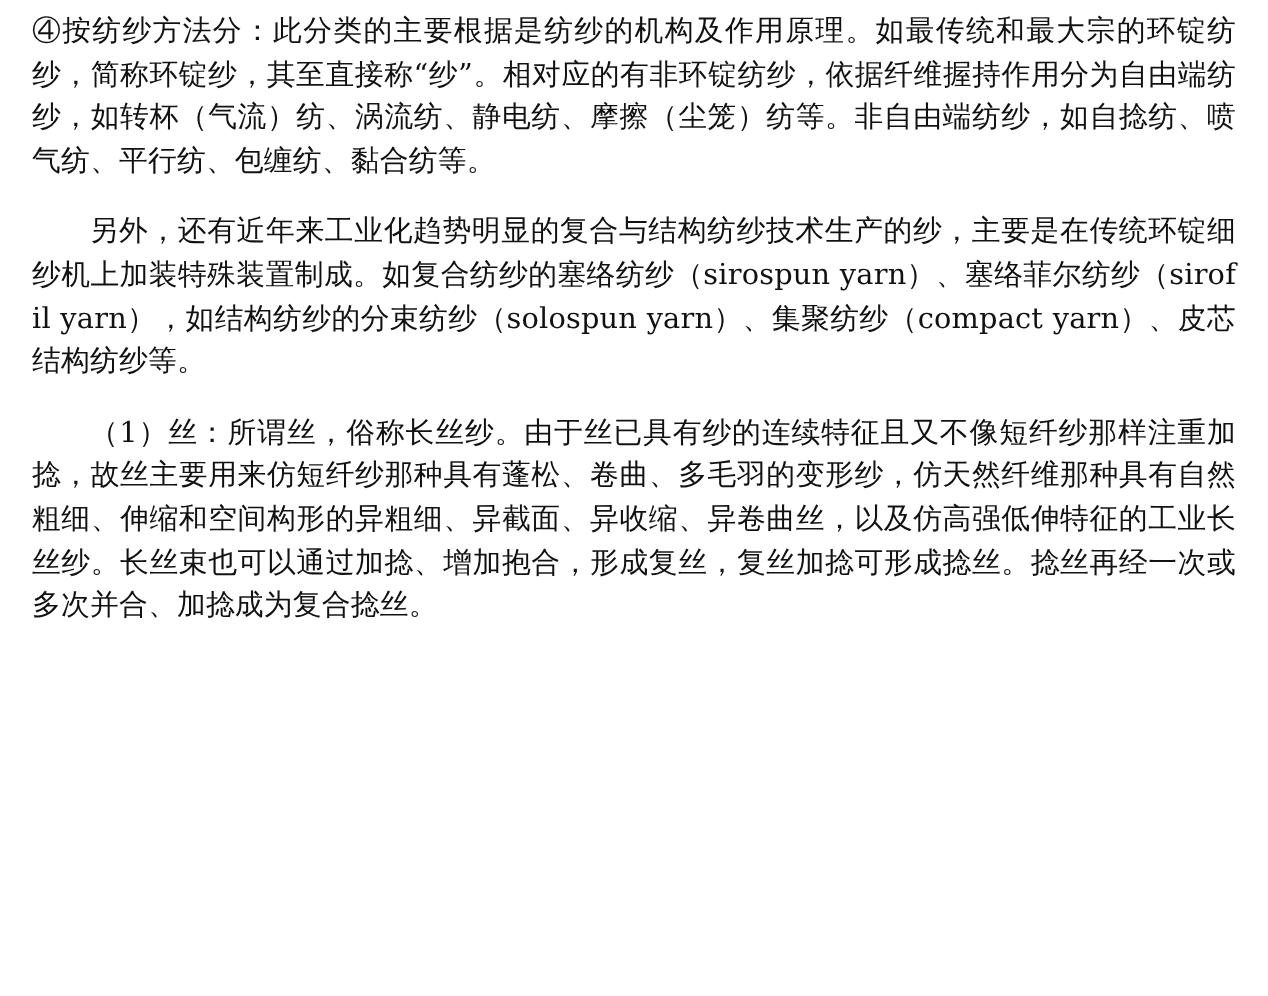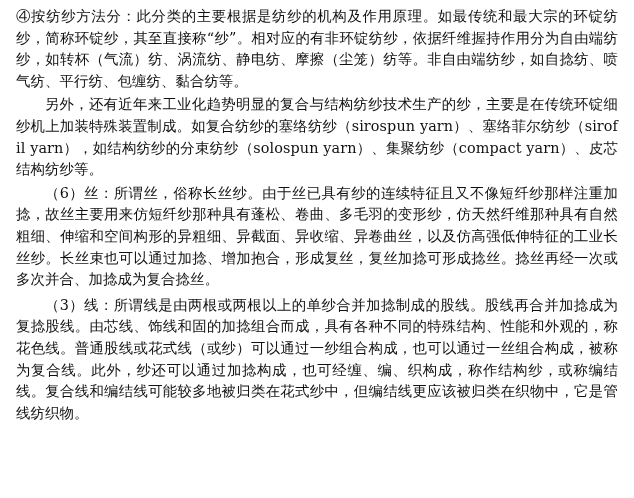--- a/index.html
+++ b/index.html
@@ -26,33 +26,33 @@
     line-height: 21.6px;
     color: #111111;
     text-align: justify;
     text-justify: inter-ideograph;
     margin: 0 0 0 0;
     letter-spacing: 0.1px;
     word-break: break-all;
   }
   .indent {
     text-indent: 2em;
+    margin-top: 12px;
   }
   .noindent {
     text-indent: 0;
   }
   .gap {
     height: 2px;
   }
 </style>
 </head>
 <body>
 
 <div class="page">
   <p class="para noindent">④按纺纱方法分：此分类的主要根据是纺纱的机构及作用原理。如最传统和最大宗的环锭纺纱，简称环锭纱，其至直接称“纱”。相对应的有非环锭纺纱，依据纤维握持作用分为自由端纺纱，如转杯（气流）纺、涡流纺、静电纺、摩擦（尘笼）纺等。非自由端纺纱，如自捻纺、喷气纺、平行纺、包缠纺、黏合纺等。</p>
   <div class="gap"></div>
   <p class="para indent">另外，还有近年来工业化趋势明显的复合与结构纺纱技术生产的纱，主要是在传统环锭细纱机上加装特殊装置制成。如复合纺纱的塞络纺纱（sirospun yarn）、塞络菲尔纺纱（sirofil yarn），如结构纺纱的分束纺纱（solospun yarn）、集聚纺纱（compact yarn）、皮芯结构纺纱等。</p>
   <div class="gap"></div>
-  <p class="para indent">（6）丝：所谓丝，俗称长丝纱。由于丝已具有纱的连续特征且又不像短纤纱那样注重加捻，故丝主要用来仿短纤纱那种具有蓬松、卷曲、多毛羽的变形纱，仿天然纤维那种具有自然粗细、伸缩和空间构形的异粗细、异截面、异收缩、异卷曲丝，以及仿高强低伸特征的工业长丝纱。长丝束也可以通过加捻、增加抱合，形成复丝，复丝加捻可形成捻丝。捻丝再经一次或多次并合、加捻成为复合捻丝。</p>
+  <p class="para indent">（1）丝：所谓丝，俗称长丝纱。由于丝已具有纱的连续特征且又不像短纤纱那样注重加捻，故丝主要用来仿短纤纱那种具有蓬松、卷曲、多毛羽的变形纱，仿天然纤维那种具有自然粗细、伸缩和空间构形的异粗细、异截面、异收缩、异卷曲丝，以及仿高强低伸特征的工业长丝纱。长丝束也可以通过加捻、增加抱合，形成复丝，复丝加捻可形成捻丝。捻丝再经一次或多次并合、加捻成为复合捻丝。</p>
   <div class="gap"></div>
   <div class="gap"></div>
-  <p class="para indent">（3）线：所谓线是由两根或两根以上的单纱合并加捻制成的股线。股线再合并加捻成为复捻股线。由芯线、饰线和固的加捻组合而成，具有各种不同的特殊结构、性能和外观的，称花色线。普通股线或花式线（或纱）可以通过一纱组合构成，也可以通过一丝组合构成，被称为复合线。此外，纱还可以通过加捻构成，也可经缠、编、织构成，称作结构纱，或称编结线。复合线和编结线可能较多地被归类在花式纱中，但编结线更应该被归类在织物中，它是管线纺织物。</p>
 </div>
 
 </body></html>

